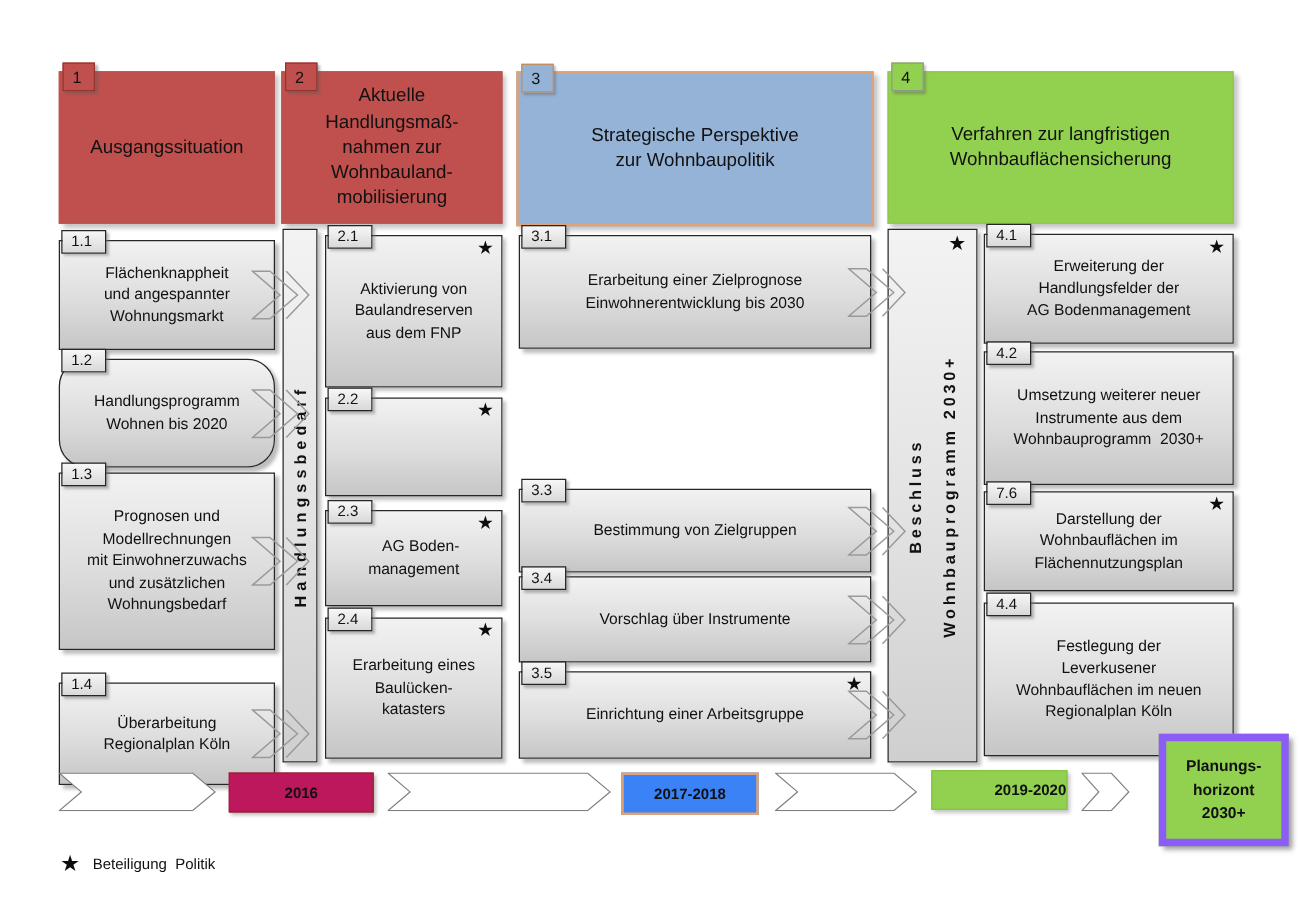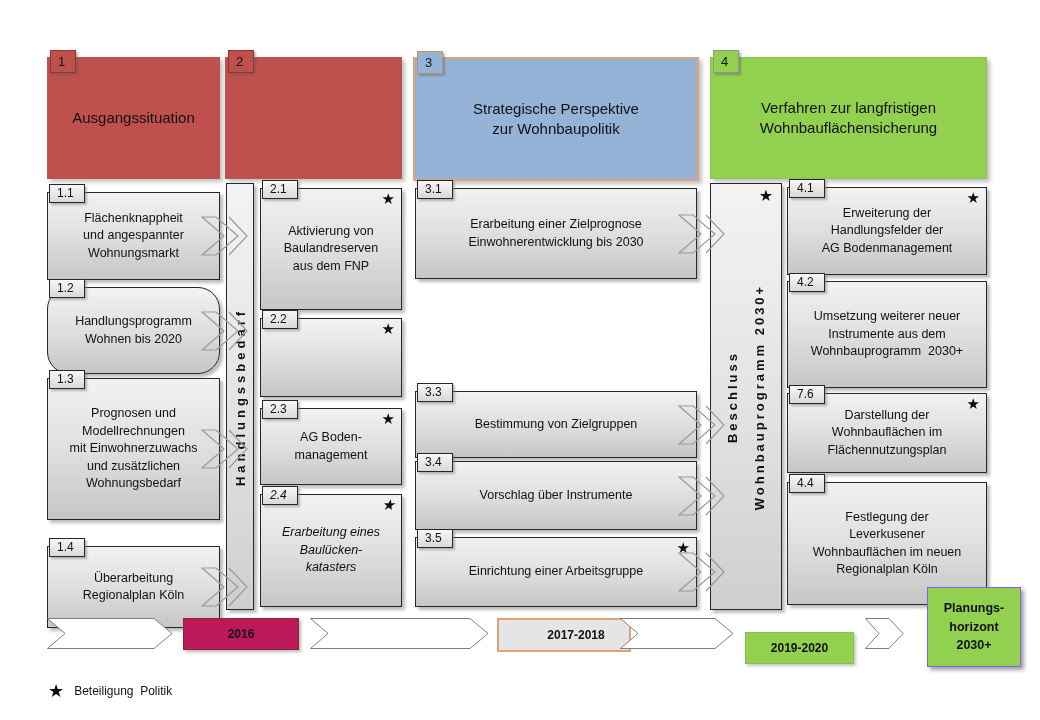--- a/index.html
+++ b/index.html
@@ -55,24 +55,24 @@
   .star{position:absolute;top:1px;right:6px;font-size:15px;color:#0d0d0d;line-height:18px;}
   .star-bar{top:3px;right:8px;font-size:16px;}
   
   .chev{position:absolute;right:-30px;top:50%;transform:translateY(-50%);}
   
   .tl-box{
     position:absolute;display:flex;align-items:center;justify-content:center;
     font-weight:bold;font-size:12px;
   }
   .tl-red{background:#be185d;border:1px solid #822E2B;box-shadow:2px 2px 3px #b9b9b9;}
-  .tl-blue{background:#e5e5e5;border:2px solid #DFA377;padding-left:24px;}
+  .tl-blue{background:#3b82f6;border:2px solid #DFA377;}
   .tl-green{background:#92D050;border:1px solid #86c243;box-shadow:2px 2px 3px #c6c6c6;}
   .horizon{
-    position:absolute;background:#92D050;border:1px solid #8b5cf6;
+    position:absolute;background:#92D050;border:6px solid #8b5cf6;
     box-shadow:3px 3px 4px #9f9f9f;display:flex;align-items:center;justify-content:center;
     text-align:center;font-weight:bold;font-size:12.5px;line-height:1.5;white-space:pre-wrap;
     z-index:5;
   }
   
   .legend{position:absolute;left:48px;top:680px;display:flex;align-items:center;gap:10px;}
   .legend .lstar{font-size:18px;color:#0d0d0d;}
   .legend .ltext{font-size:12px;white-space:pre;}
 </style>
 </head>
@@ -80,20 +80,25 @@
 
 <div id="canvas">
 
   <div class="hdr hdr-red" style="left:47px;top:57px;width:171px;height:120px;">
     <div class="tab tab-red">1</div>
     <div>Ausgangssituation</div>
   </div>
 
   <div class="hdr hdr-red" style="left:225px;top:57px;width:175px;height:120px;">
     <div class="tab tab-red">2</div>
+    <div>Aktuelle
+Handlungsmaß-
+nahmen zur
+Wohnbauland-
+mobilisierung</div>
   </div>
 
   <div class="hdr hdr-blue" style="left:413px;top:57px;width:282px;height:120px;">
     <div class="tab tab-blue">3</div>
     <div>Strategische Perspektive
 zur Wohnbaupolitik</div>
   </div>
 
   <div class="hdr hdr-green" style="left:710px;top:57px;width:275px;height:120px;">
     <div class="tab tab-green">4</div>
@@ -163,28 +168,28 @@
     <div>Aktivierung von
 Baulandreserven
 aus dem FNP</div>
   </div>
 
   <div class="gbox" style="left:260px;top:318px;width:140px;height:77px;">
     <div class="tab-gray">2.2</div>
     <span class="star">★</span>
   </div>
 
-  <div class="gbox" style="left:260px;top:408px;width:140px;height:75px;">
+  <div class="gbox" style="left:260px;top:408px;width:140px;height:75px;text-align:right;">
     <div class="tab-gray">2.3</div>
     <span class="star">★</span>
     <div>AG Boden-
 management</div>
   </div>
 
-  <div class="gbox" style="left:260px;top:494px;width:140px;height:111px;font-style:italic;">
+  <div class="gbox" style="left:260px;top:494px;width:140px;height:111px;">
     <div class="tab-gray">2.4</div>
     <span class="star">★</span>
     <div>Erarbeitung eines
 Baulücken-
 katasters</div>
   </div>
 
   <div class="gbox" style="left:415px;top:188px;width:280px;height:89px;">
     <div class="tab-gray">3.1</div>
     <div>Erarbeitung einer Zielprognose
@@ -268,21 +273,21 @@
   </svg>
 
   <div class="tl-box tl-blue" style="left:497px;top:618px;width:106px;height:30px;">
     <span>2017-2018</span>
   </div>
 
   <svg class="abs" style="left:620px;top:618px;" width="114" height="31">
     <polygon points="0.5,0.5 95,0.5 113,15.5 95,30.5 0.5,30.5 18,15.5" fill="#ffffff" stroke="#7f7f7f" stroke-width="1"></polygon>
   </svg>
 
-  <div class="tl-box tl-green" style="left:745px;top:632px;width:107px;height:30px;">
+  <div class="tl-box tl-green" style="left:745px;top:616px;width:107px;height:30px;justify-content:flex-end;">
     <span>2019-2020</span>
   </div>
 
   <svg class="abs" style="left:865px;top:618px;" width="39" height="31">
     <polygon points="0.5,0.5 24,0.5 38,15.5 24,30.5 0.5,30.5 14,15.5" fill="#ffffff" stroke="#7f7f7f" stroke-width="1"></polygon>
   </svg>
 
   <div class="horizon" style="left:927px;top:587px;width:92px;height:78px;">
     <div>Planungs-
 horizont

